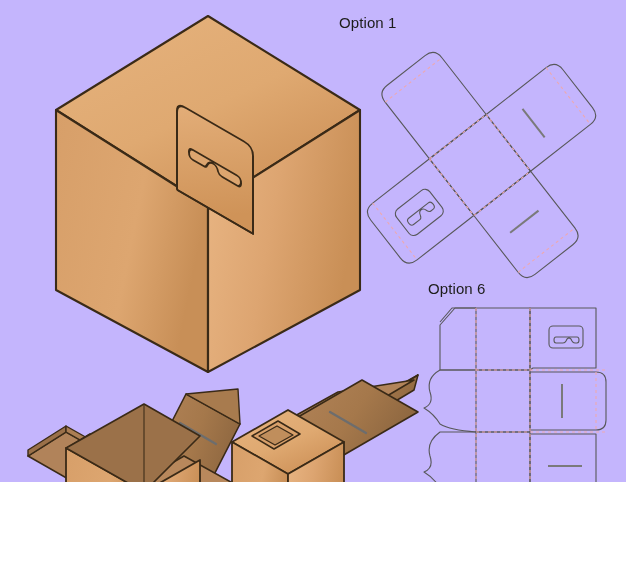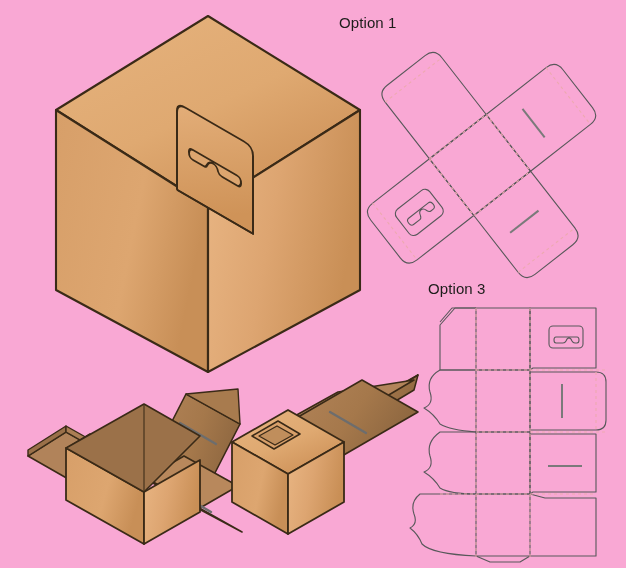--- a/index.html
+++ b/index.html
@@ -7,22 +7,22 @@
     margin: 0;
     padding: 0;
     background: #ffffff;
   }
   body {
     font-family: "Liberation Sans", sans-serif;
   }
   #canvas {
     position: relative;
     width: 626px;
-    height: 568px;
-    background: #f9a8d4;
+    height: 482px;
+    background: #c4b5fd;
     overflow: hidden;
     text-decoration: underline;
   }
   #art {
     position: absolute;
     left: 0;
     top: 0;
     width: 626px;
     height: 577px;
   }
@@ -215,15 +215,15 @@
         <line x1="530" y1="308" x2="530" y2="558"></line>
         <line x1="476" y1="370" x2="606" y2="370"></line>
         <line x1="476" y1="432" x2="606" y2="432"></line>
         <line x1="440" y1="494" x2="596" y2="494"></line>
         <line x1="596" y1="372" x2="596" y2="430"></line>
       </g>
     </g>
   </svg>
 
   <div class="opt-label" id="label-option-1">Option 1</div>
-  <div class="opt-label" id="label-option-2">Option 3</div>
+  <div class="opt-label" id="label-option-2">Option 6</div>
 
 </div>
 
 </body></html>

